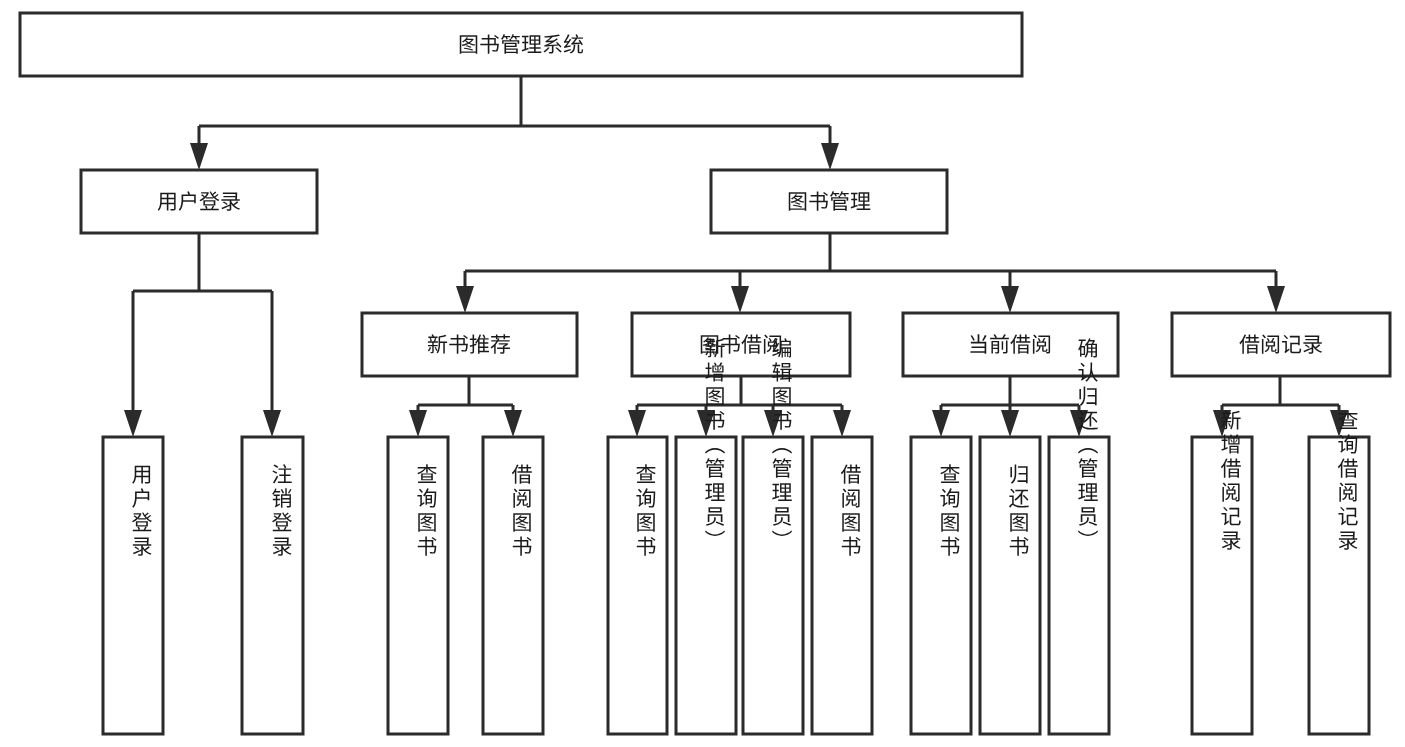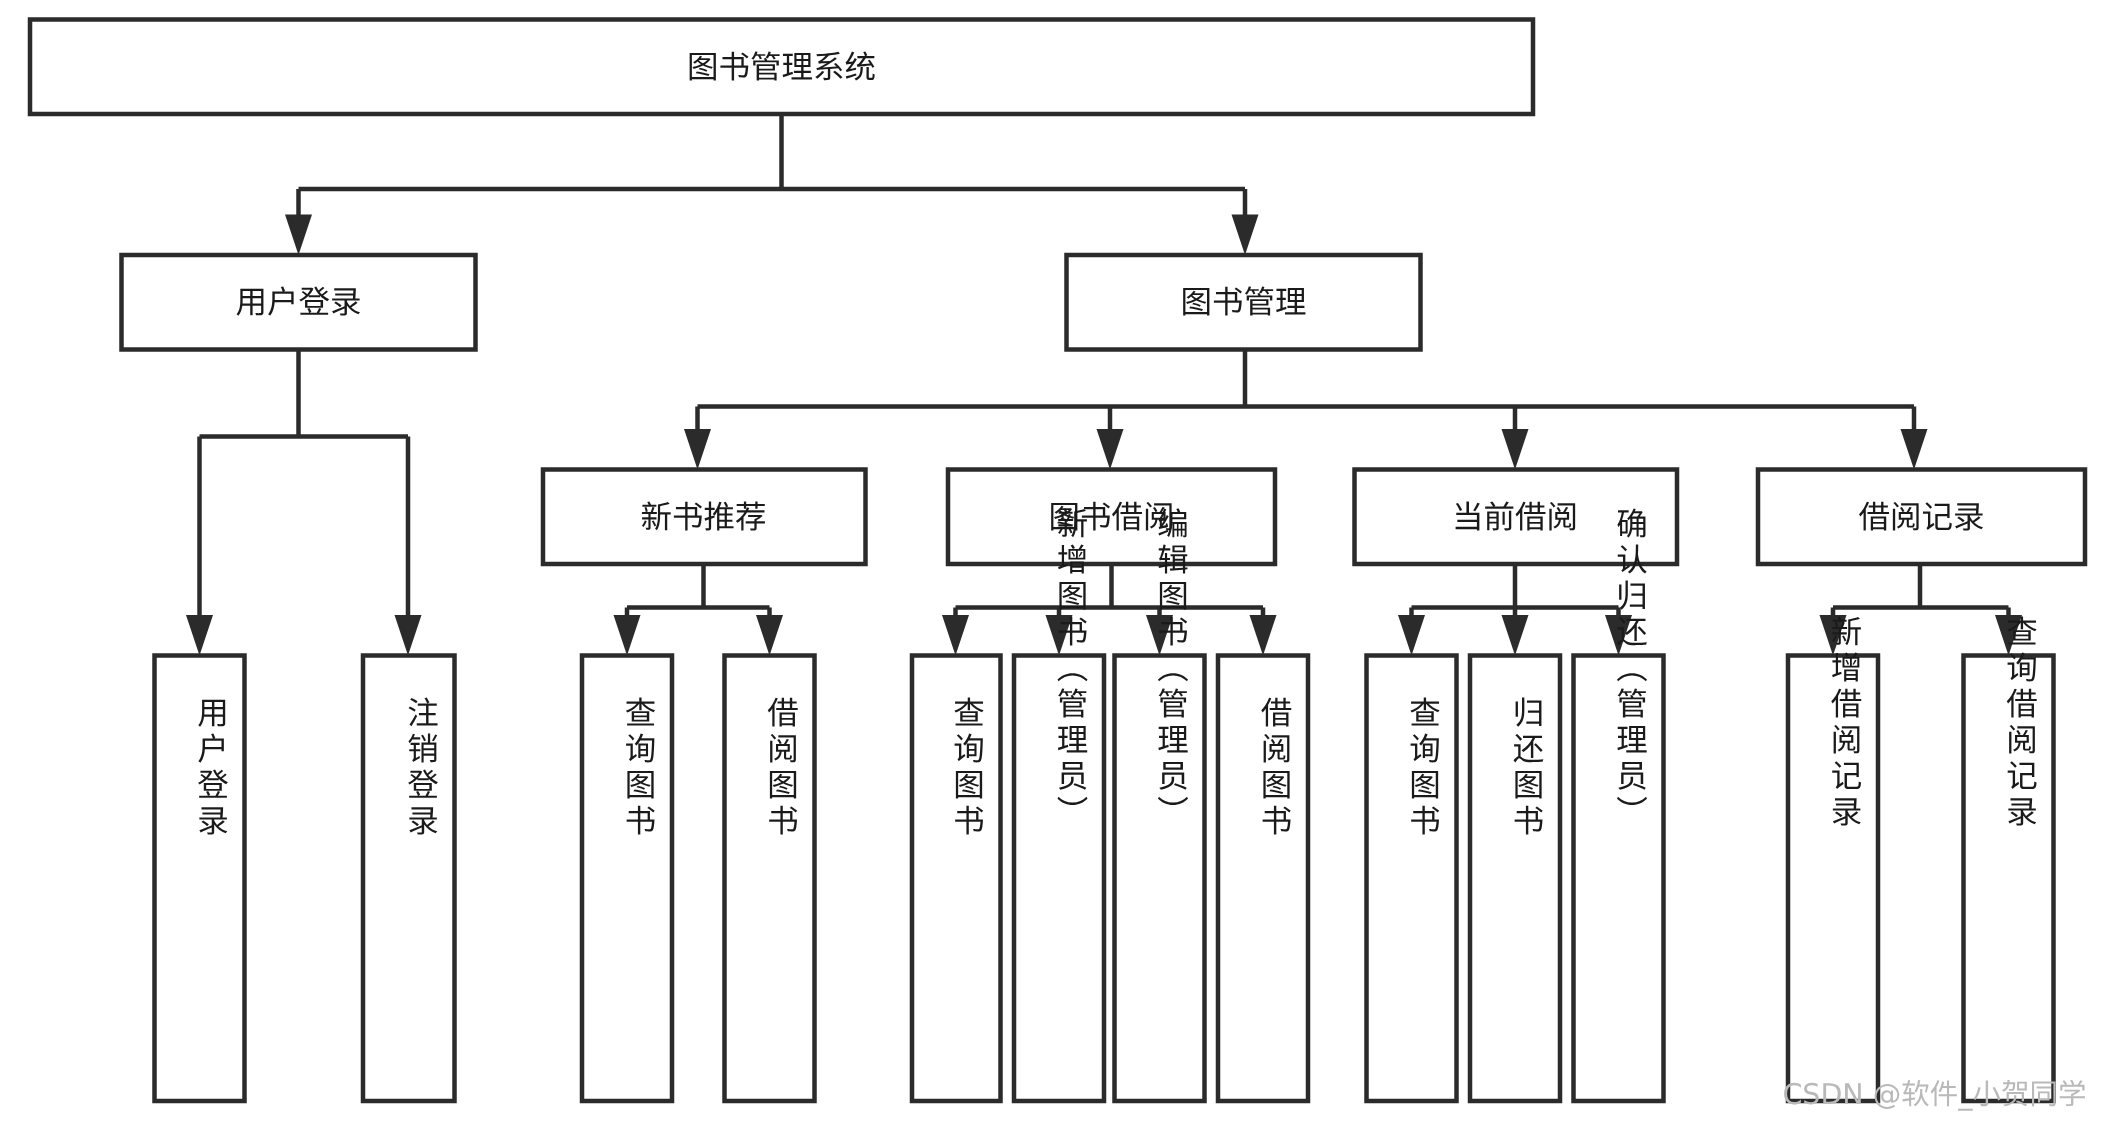--- a/index.html
+++ b/index.html
@@ -236,15 +236,14 @@
       <text class="node-label-v" x="1229" y="482">新增借阅记录</text>
     </g>
 
     <g>
       <rect class="node-rect" x="1309" y="437" width="60" height="297"></rect>
       <text class="node-label-v" x="1346" y="482">查询借阅记录</text>
     </g>
 
   </svg>
 
-  <div class="watermark">CSDN @软件_小贺同学</div>
 
 </div>
 
 </body></html>

